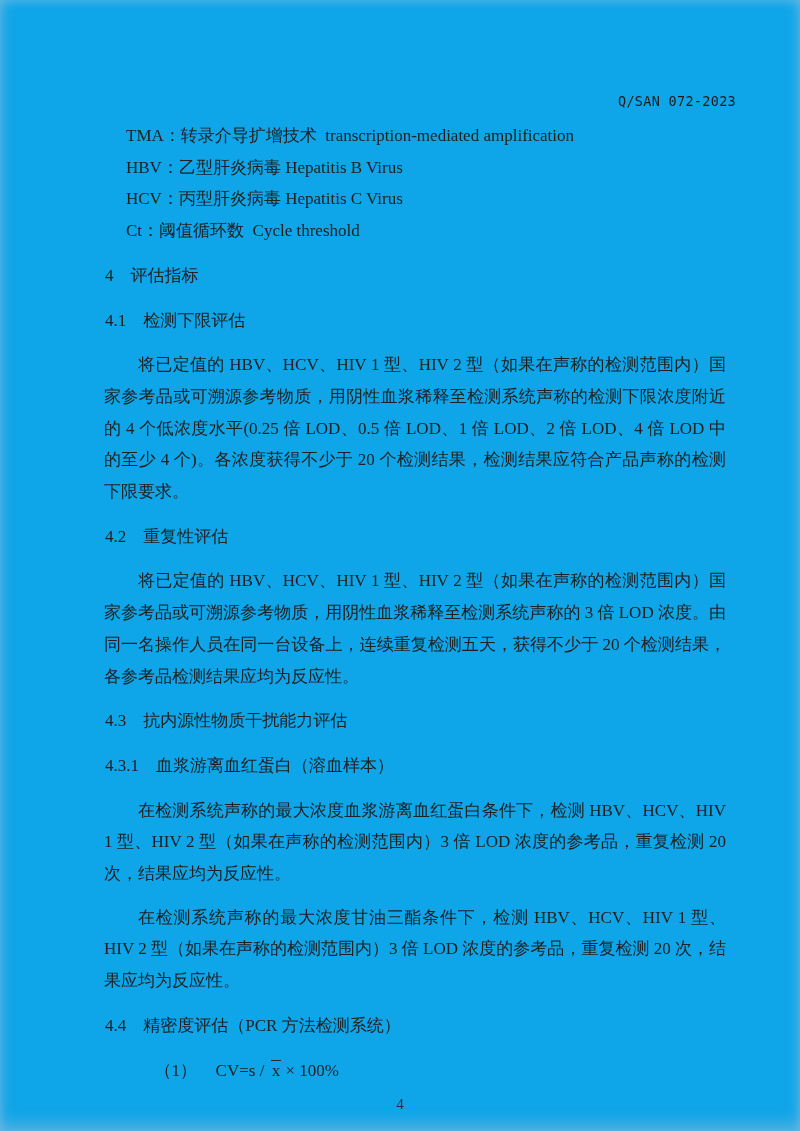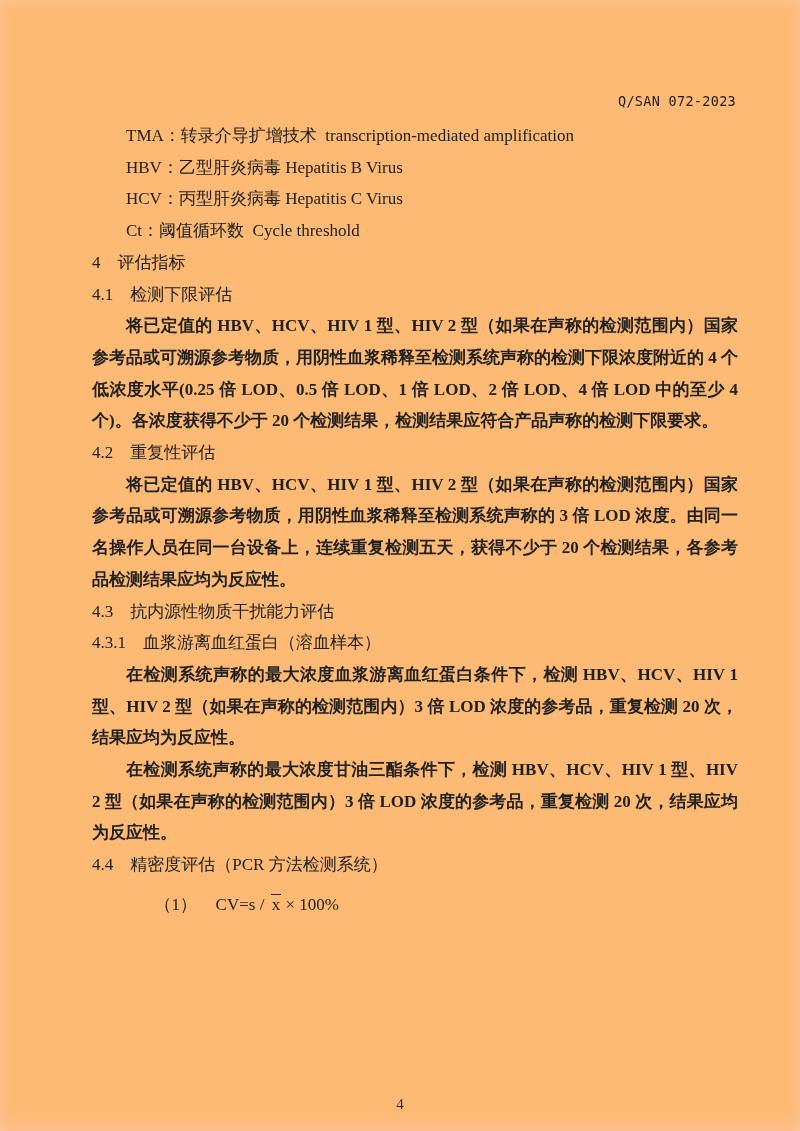--- a/index.html
+++ b/index.html
@@ -5,21 +5,21 @@
   html,body { margin:0; padding:0; }
   body {
     width:800px; height:1131px;
     background:#ffffff;
     font-family:"Liberation Serif","DejaVu Serif",serif;
     color:#212121;
   }
   .page {
     position:relative;
     width:800px; height:1131px;
-    background:#fdba74;
+    background:#0ea5e9;
     overflow:hidden;
     box-shadow: inset 0 -7px 16px rgba(255,205,205,0.30),
                 inset 0 3px 10px rgba(255,235,235,0.20);
   }
   .content {
     position:absolute;
     left:92px; top:90px;
     width:646px;
     font-size:17px;
     line-height:31.7px;
@@ -32,30 +32,29 @@
     margin:0 2px 8px 0;
     color:#1c1c1c;
     letter-spacing:0.3px;
   }
   .abbr {
     padding-left:2em;
     white-space:pre-wrap;
     margin:0;
   }
   .h {
-    margin:0;
+    margin:13px;
     font-size:inherit;
     font-weight:normal;
     white-space:pre-wrap;
   }
   .para {
-    margin:0;
+    margin:12px;
     text-align:justify;
     text-indent:2em;
-    font-weight:bold;
   }
   .formula {
     margin:8px;
     padding-left:3.2em;
   }
   .formula .gap { display:inline-block; width:1.1em; }
   .overbar {
     display:inline-block;
     border-top:1.5px solid #2a2a2a;
     line-height:1.05;

